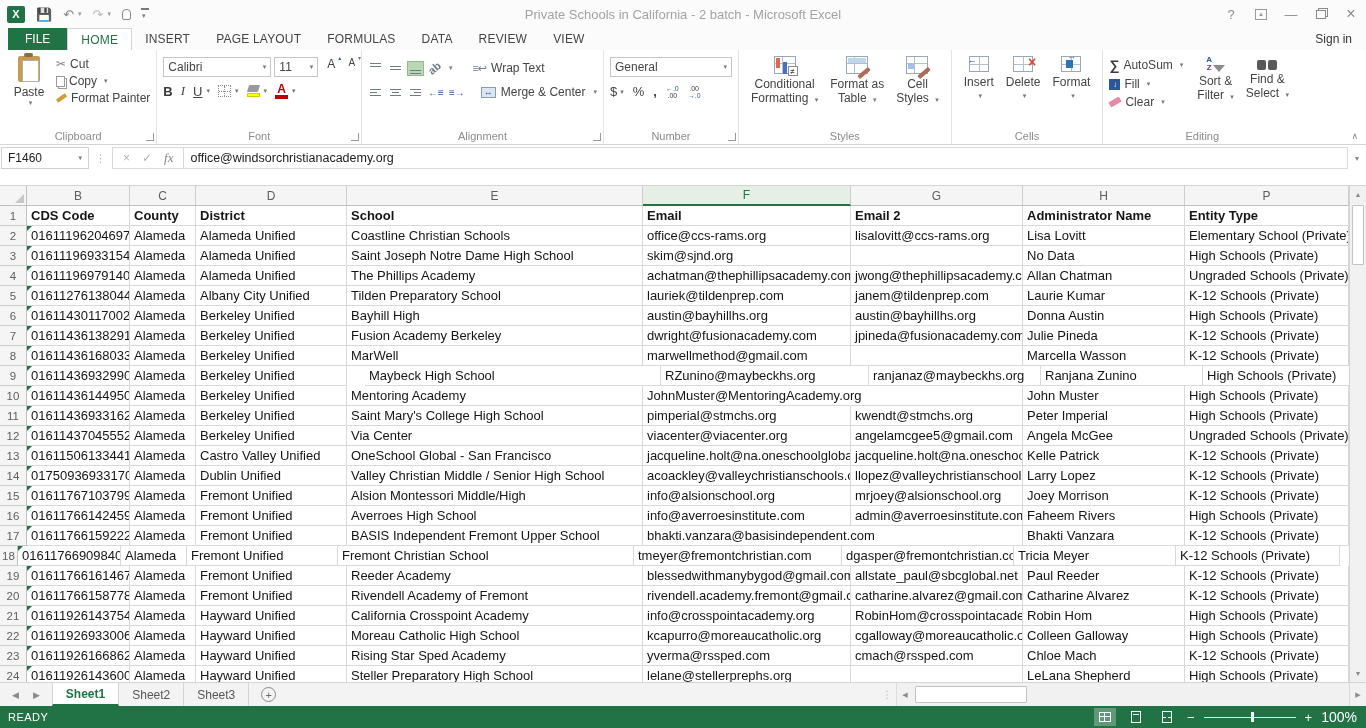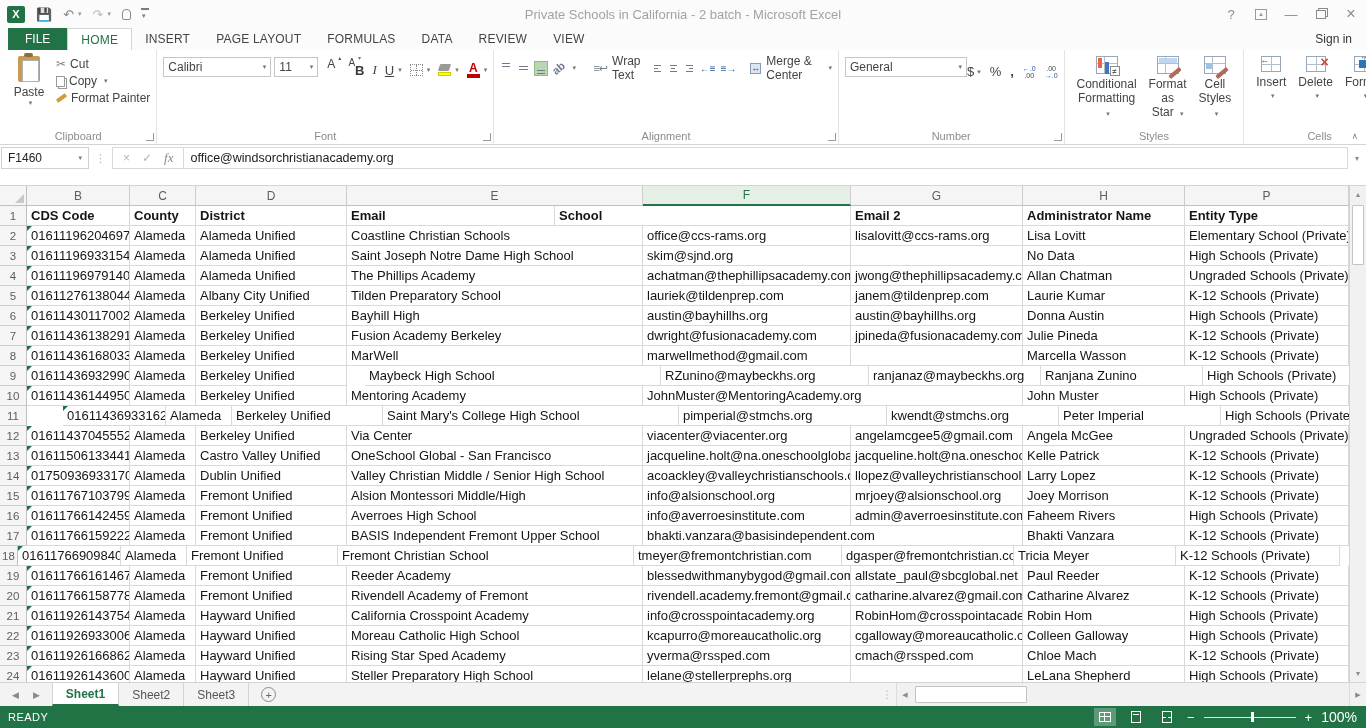--- a/index.html
+++ b/index.html
@@ -31,21 +31,21 @@
   .rtab{padding:0 13px;display:flex;align-items:center;color:#444;letter-spacing:.2px;}
   .rtab.active{background:#fff;color:#217346;border:1px solid #d4d4d4;border-bottom:none;}
   .signin{margin-left:auto;margin-right:14px;display:flex;align-items:center;color:#333;}
 
   
   .ribbon{position:absolute;top:50px;left:0;width:100%;height:95px;background:#fff;border-bottom:1px solid #d4d4d4;display:flex;font-size:12px;color:#444;}
   .rgroup{position:relative;border-right:1px solid #e3e3e3;padding:4px 6px 16px 6px;display:flex;align-items:flex-start;}
   .rgroup-label{position:absolute;bottom:2px;left:0;right:0;text-align:center;font-size:11px;color:#8c8c8c;}
   .launcher{position:absolute;right:2px;bottom:3px;width:8px;height:8px;border-right:1px solid #9a9a9a;border-bottom:1px solid #9a9a9a;}
   .dd{font-size:7px;color:#777;margin-left:3px;}
-  .vcol{display:flex;flex-direction:row;}
+  .vcol{display:flex;flex-direction:column;}
 
   
   .paste-btn{display:flex;flex-direction:column;align-items:center;width:46px;margin-right:4px;margin-top:2px;}
   .clipboard-ic{width:22px;height:26px;background:#c79b51;border-radius:2px;position:relative;margin-bottom:3px;}
   .clipboard-ic::before{content:"";position:absolute;left:4px;top:4px;width:15px;height:20px;background:#fff;border:1px solid #b0b0b0;}
   .clipboard-ic::after{content:"";position:absolute;left:6px;top:-3px;width:9px;height:4px;background:#8a6d3b;border-radius:2px;}
   .clip-col{display:flex;flex-direction:column;gap:3px;margin-top:3px;}
   .sbtn{display:flex;align-items:center;gap:4px;white-space:nowrap;}
   .scissors{color:#7a7a7a;font-size:12px;}
   .copy-ic{width:9px;height:11px;border:1px solid #9a9a9a;background:#fff;box-shadow:2px 2px 0 -1px #fff,2px 2px 0 0 #9a9a9a;}
@@ -377,21 +377,21 @@
           </span>
         <span>Conditional</span>
         <span><span>Formatting</span> <span class="dd">▾</span></span>
       </div>
       <div class="bigbtn">
         <span class="mini-grid">
             <span class="acc acc-fill"></span>
             <span class="acc acc-brush"></span>
           </span>
         <span>Format as</span>
-        <span><span>Star</span> <span class="dd">▾</span></span>
+        <span><span>Table</span> <span class="dd">▾</span></span>
       </div>
       <div class="bigbtn">
         <span class="mini-grid">
             <span class="acc acc-cell"></span>
             <span class="acc acc-brush"></span>
           </span>
         <span>Cell</span>
         <span><span>Styles</span> <span class="dd">▾</span></span>
       </div>
       <div class="rgroup-label">Styles</div>
@@ -488,22 +488,22 @@
         <div class="gcol activecol" style="width: 208px;">F</div>
         <div class="gcol" style="width: 172px;">G</div>
         <div class="gcol" style="width: 162px;">H</div>
         <div class="gcol" style="width: 164px;">P</div>
       </div>
       <div class="grow">
         <div class="grhdr" style="width: 27px;">1</div>
         <div class="gcell b" style="width: 103px;">CDS Code</div>
         <div class="gcell b" style="width: 66px;">County</div>
         <div class="gcell b" style="width: 151px;">District</div>
+        <div class="gcell b" style="width: 296px;">School</div>
         <div class="gcell b" style="width: 208px;">Email</div>
-        <div class="gcell b" style="width: 296px;">School</div>
         <div class="gcell b" style="width: 172px;">Email 2</div>
         <div class="gcell b" style="width: 162px;">Administrator Name</div>
         <div class="gcell b" style="width: 164px;">Entity Type</div>
       </div>
       <div class="grow">
         <div class="grhdr" style="width: 27px;">2</div>
         <div class="gcell err" style="width: 103px;">01611196204697</div>
         <div class="gcell" style="width: 66px;">Alameda</div>
         <div class="gcell" style="width: 151px;">Alameda Unified</div>
         <div class="gcell" style="width: 296px;">Coastline Christian Schools</div>
@@ -595,21 +595,21 @@
         <div class="gcell" style="width: 66px;">Alameda</div>
         <div class="gcell" style="width: 151px;">Berkeley Unified</div>
         <div class="gcell" style="width: 296px;">Mentoring Academy</div>
         <div class="gcell spill" style="width: 208px;">JohnMuster@MentoringAcademy.org</div>
         <div class="gcell" style="width: 172px;"></div>
         <div class="gcell" style="width: 162px;">John Muster</div>
         <div class="gcell" style="width: 164px;">High Schools (Private)</div>
       </div>
       <div class="grow">
         <div class="grhdr" style="width: 27px;">11</div>
-        <div class="gcell err" style="width: 103px; margin-left: 36px;">01611436933162</div>
+        <div class="gcell err" style="width: 103px;">01611436933162</div>
         <div class="gcell" style="width: 66px;">Alameda</div>
         <div class="gcell" style="width: 151px;">Berkeley Unified</div>
         <div class="gcell" style="width: 296px;">Saint Mary's College High School</div>
         <div class="gcell" style="width: 208px;">pimperial@stmchs.org</div>
         <div class="gcell" style="width: 172px;">kwendt@stmchs.org</div>
         <div class="gcell" style="width: 162px;">Peter Imperial</div>
         <div class="gcell" style="width: 164px;">High Schools (Private)</div>
       </div>
       <div class="grow">
         <div class="grhdr" style="width: 27px;">12</div>

